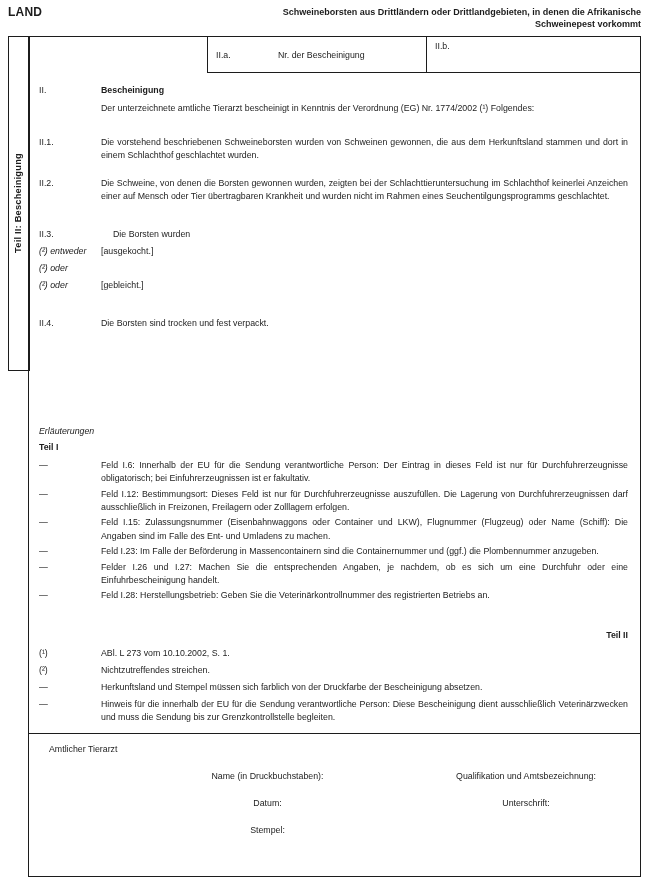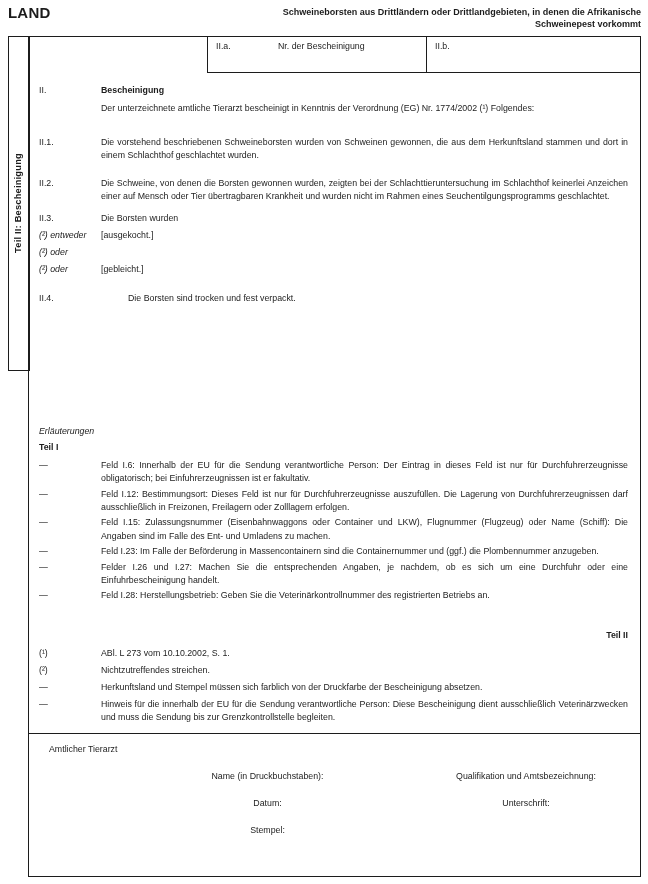--- a/index.html
+++ b/index.html
@@ -5,21 +5,21 @@
   html,body { margin:0; padding:0; }
   body {
     width:648px; height:884px; position:relative;
     background:#ffffff; color:#1c1c1c;
     font-family:"Liberation Sans", sans-serif;
     font-size:8.8px; line-height:13.4px;
     -webkit-font-smoothing:antialiased;
   }
   .land {
     position:absolute; left:8px; top:6px;
-    font-size:15px; font-weight:bold; letter-spacing:.2px;
+    font-size:12px; font-weight:bold; letter-spacing:.2px;
   }
   .doc-title {
     position:absolute; right:7px; top:6px; width:420px;
     text-align:right; font-weight:bold; font-size:9px; line-height:12.2px;
   }
   
   .main-box {
     position:absolute; left:28px; top:36px; width:613px; height:841px;
     border:1.6px solid #1c1c1c; box-sizing:border-box;
   }
@@ -31,44 +31,44 @@
   }
   .sidebar-text {
     position:absolute; left:50%; top:50%;
     transform:translate(-50%,-50%) rotate(-90deg);
     white-space:nowrap; font-weight:bold; font-size:9.3px; letter-spacing:.2px;
   }
   
   .cell-iia {
     position:absolute; left:178px; top:0; width:219px; height:35.6px;
     border-left:1.4px solid #1c1c1c; border-bottom:1.4px solid #1c1c1c;
-    box-sizing:border-box; display:flex; padding:3px 0 0 8px;
+    box-sizing:border-box; display:flex; padding:3px 0 0 8px;align-items:center;
   }
   .cell-iia .flbl { flex:0 0 62px; }
   .cell-iib {
     position:absolute; left:397px; top:0; right:0; height:35.6px;
     border-left:1.4px solid #1c1c1c; border-bottom:1.4px solid #1c1c1c;
     box-sizing:border-box; padding:3px 0 0 8px;
   }
   
   .content { position:absolute; left:10px; right:12px; }
   .sec-cert  { top:47px; }
   .sec-notes { top:388px; }
   .sec-vet   { top:697px; height:142px; }
   .row { display:flex; align-items:flex-start; }
   .row .lbl { flex:0 0 62px; }
   .row .txt { flex:1; text-align:justify; }
   .bold { font-weight:bold; }
   .italic { font-style:italic; }
   .mt-intro { margin-top:5px; }
   .mt-ii1 { margin-top:20px; }
   .mt-ii2 { margin-top:14px; }
-  .mt-ii3 { margin-top:9px; }
+  .mt-ii3 { margin-top:25px;gap:12px; }
   .mt-opt { margin-top:3.6px; }
-  .mt-ii4 { margin-top:15px;gap:27px; }
+  .mt-ii4 { margin-top:24px; }
   .mt-part1head { margin-top:3px; }
   .mt-item1 { margin-top:4px; }
   .mt-item { margin-top:2px; }
   .mt-part2head { margin-top:26px;justify-content:flex-end; }
   .mt-fn1 { margin-top:5px; }
   .mt-fn { margin-top:3.5px; }
   
   .vet-heading { margin:9px 0 0 10px; }
   .vet-row { display:flex; margin-left:10px;text-align:center; }
   .vet-row.first { margin-top:14px; }

